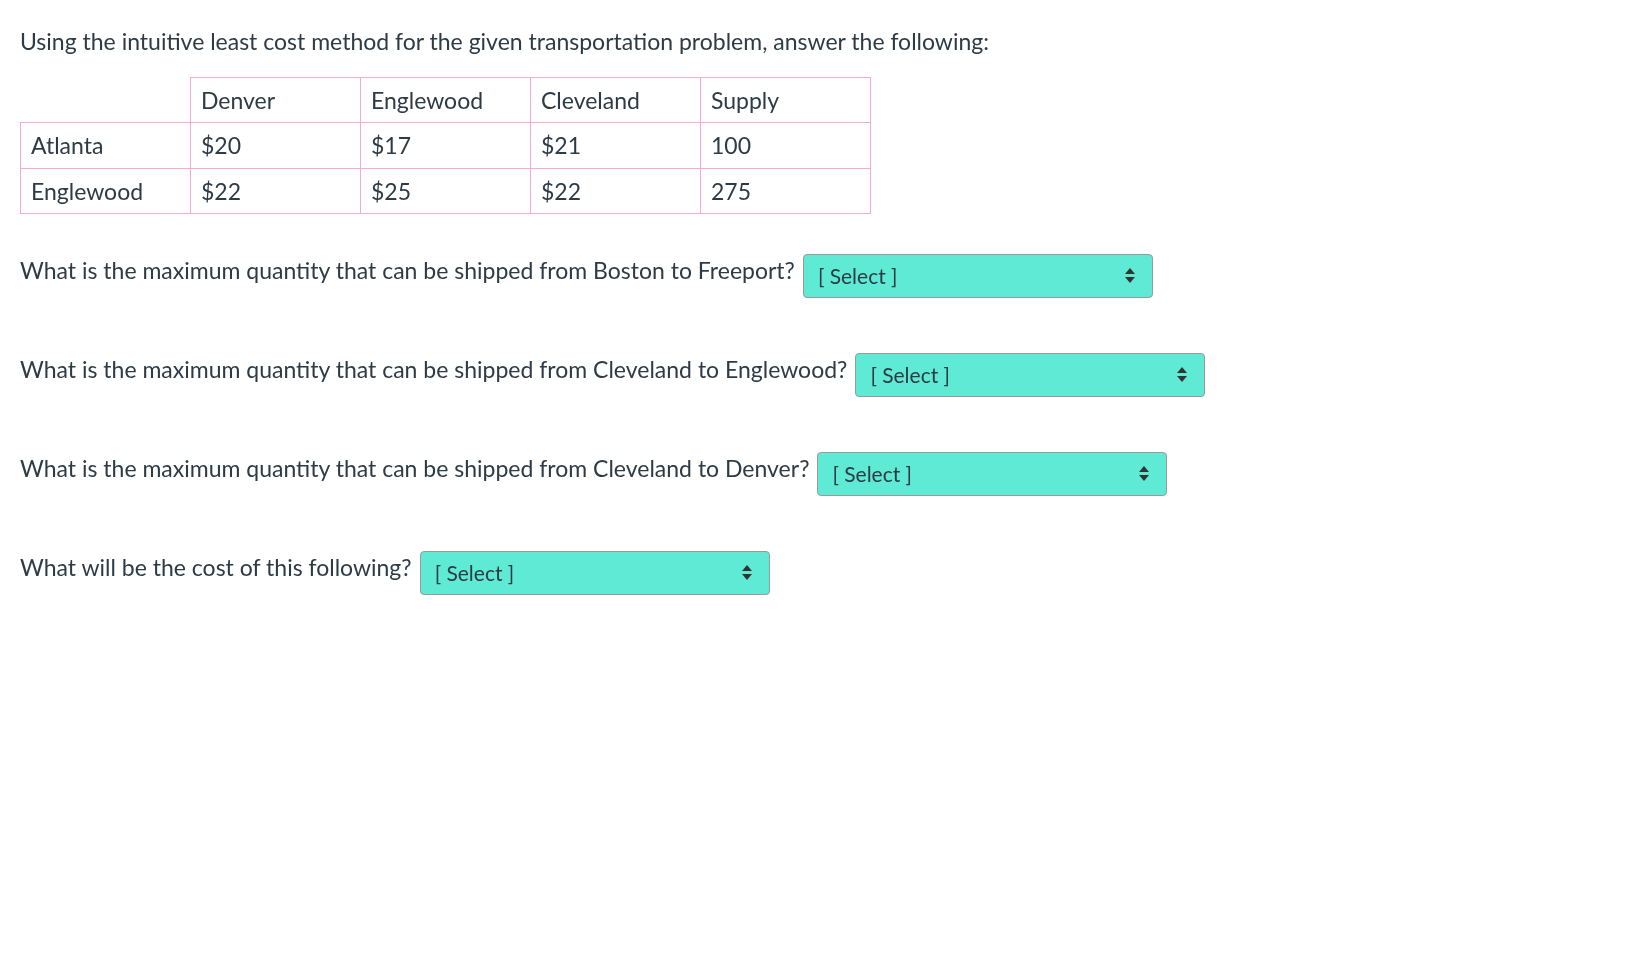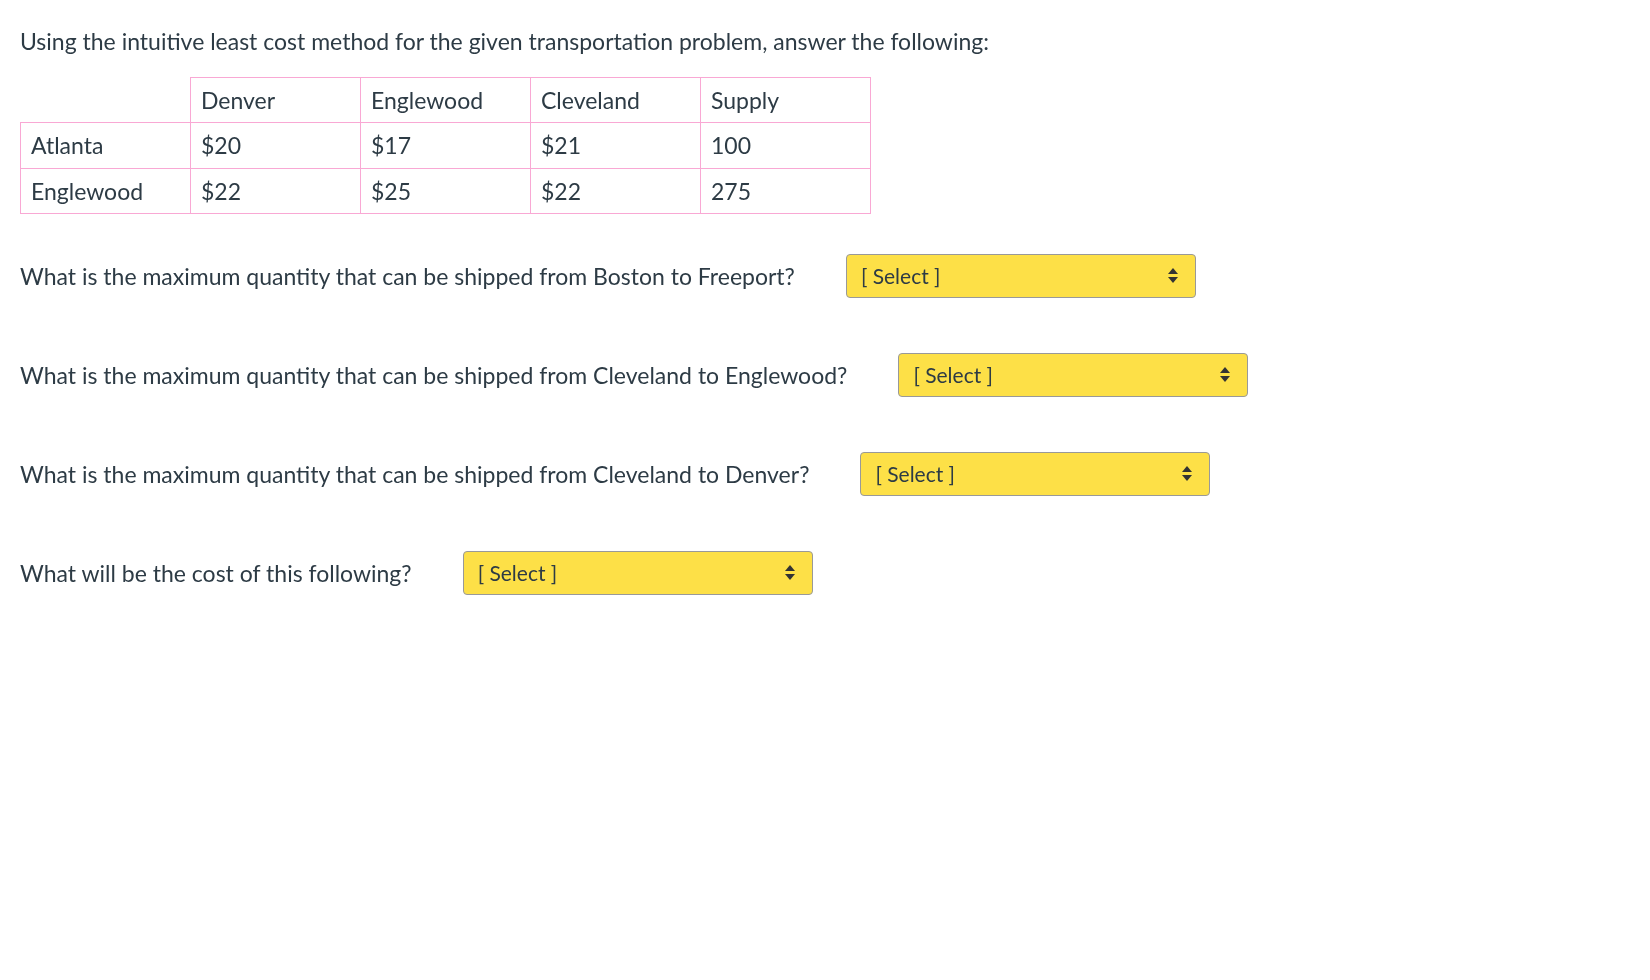--- a/index.html
+++ b/index.html
@@ -27,39 +27,37 @@
     width: 170px;
     box-sizing: border-box;
     vertical-align: middle;
   }
   table.costs th.corner {
     border: none;
     width: 170px;
   }
   .qrow {
     display: flex;
-    align-items: center;
     margin-bottom: 55px;
     flex-wrap: nowrap;
-    gap: 43px;
   }
   .qrow .qtext {
     margin-right: 8px;
   }
   .select-box {
     border: 1px solid #999;
     border-radius: 4px;
     padding: 8px 14px;
     font-size: 21px;
     color: #2d3b45;
     display: flex;
     align-items: center;
     justify-content: space-between;
     min-width: 350px;
-    background: #fde047;
+    background: #5eead4;
     box-sizing: border-box;
     height: 44px;
   }
   .select-box .sel-label {
     flex: 1;
   }
   .select-box .spinner {
     width: 16px;
     display: flex;
     flex-direction: column;

